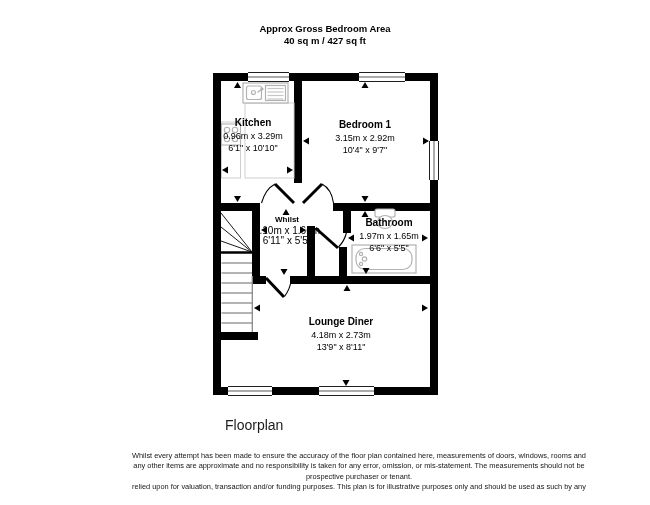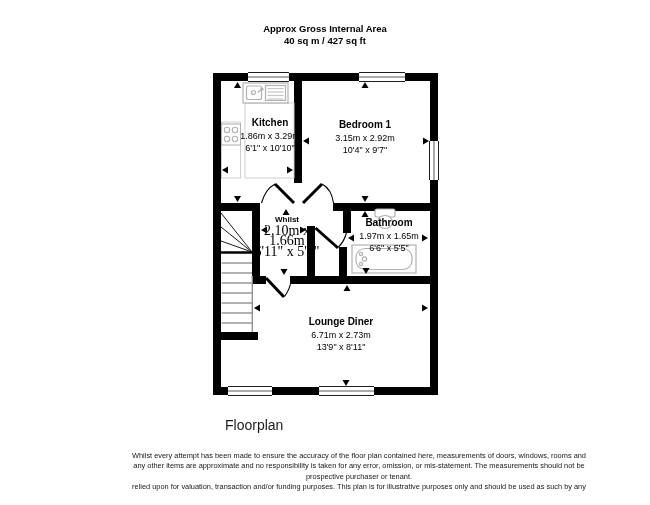--- a/index.html
+++ b/index.html
@@ -13,33 +13,33 @@
             display:flex;align-items:center;}
   .window-h .pane{height:2px;width:100%;background:#ababab;}
   .window-v{position:absolute;background:#fff;border-left:1px solid #1f1f1f;
             border-right:1px solid #1f1f1f;box-sizing:border-box;
             display:flex;justify-content:center;}
   .window-v .pane{width:2px;height:100%;background:#ababab;}
   .room-label{position:absolute;text-align:center;color:#000;}
   .room-name{font-size:10px;font-weight:bold;line-height:12.5px;}
   .room-dim{font-size:9px;line-height:12px;}
   .room-label.small .room-name{font-size:8px;line-height:10.5px;}
-  .room-label.small .room-dim{font-size:14px;line-height:10.5px;font-family:Liberation Serif, serif;}
+  .room-label.small .room-dim{font-size:10px;line-height:10.5px;}
   .caption{position:absolute;top:417px;left:205px;font-size:14px;color:#1c1c1c;margin-left:20px;}
   .disclaimer{position:absolute;top:451px;left:0;width:650px;text-align:center;
               font-size:7.4px;line-height:10.4px;color:#151515;padding-left:34px;}
   svg{position:absolute;left:0;top:0;}
 </style>
 </head>
 <body>
 
 <div class="page">
 
   <div class="area-header">
-    <div>Approx Gross Internal Area</div>
+    <div>Approx Gross Bedroom Area</div>
     <div>40 sq m / 427 sq ft</div>
   </div>
 
   <div class="wall" style="left:213px;top:73px;width:225px;height:8px"></div>
   <div class="wall" style="left:213px;top:73px;width:8px;height:322px"></div>
   <div class="wall" style="left:430px;top:73px;width:8px;height:322px"></div>
   <div class="wall" style="left:213px;top:387px;width:225px;height:8px"></div>
   <div class="wall" style="left:294px;top:81px;width:8px;height:102px"></div>
   <div class="wall" style="left:221px;top:203px;width:39px;height:8px"></div>
   <div class="wall" style="left:333px;top:203px;width:97px;height:8px"></div>
@@ -161,23 +161,23 @@
       <polygon points="362.5,268 369.5,268 366,274"></polygon>
       <polygon points="354,234.5 354,241.5 348,238"></polygon>
       <polygon points="422,234.5 422,241.5 428,238"></polygon>
       <polygon points="343.5,291 350.5,291 347,285"></polygon>
       <polygon points="342.5,380 349.5,380 346,386"></polygon>
       <polygon points="260,304.5 260,311.5 254,308"></polygon>
       <polygon points="422,304.5 422,311.5 428,308"></polygon>
     </g>
   </svg>
 
-  <div class="room-label" style="left:226px;top:117px;width:88px">
+  <div class="room-label" style="left:209px;top:117px;width:88px">
     <div class="room-name">Kitchen</div>
-    <div class="room-dim">1.86m x 3.29m</div>
+    <div class="room-dim">0.96m x 3.29m</div>
     <div class="room-dim">6'1" x 10'10"</div>
   </div>
 
   <div class="room-label" style="left:315px;top:119px;width:100px">
     <div class="room-name">Bedroom 1</div>
     <div class="room-dim">3.15m x 2.92m</div>
     <div class="room-dim">10'4" x 9'7"</div>
   </div>
 
   <div class="room-label small" style="left:250px;top:215px;width:74px">
@@ -187,21 +187,21 @@
   </div>
 
   <div class="room-label" style="left:344px;top:217px;width:90px">
     <div class="room-name">Bathroom</div>
     <div class="room-dim">1.97m x 1.65m</div>
     <div class="room-dim">6'6" x 5'5"</div>
   </div>
 
   <div class="room-label" style="left:291px;top:316px;width:100px">
     <div class="room-name">Lounge Diner</div>
-    <div class="room-dim">6.71m x 2.73m</div>
+    <div class="room-dim">4.18m x 2.73m</div>
     <div class="room-dim">13'9" x 8'11"</div>
   </div>
 
   <div class="caption">Floorplan</div>
 
   <div class="disclaimer">
     <div>Whilst every attempt has been made to ensure the accuracy of the floor plan contained here, measurements of doors, windows, rooms and</div>
     <div>any other items are approximate and no responsibility is taken for any error, omission, or mis-statement. The measurements should not be</div>
     <div>prospective purchaser or tenant.</div>
     <div>relied upon for valuation, transaction and/or funding purposes. This plan is for illustrative purposes only and should be used as such by any</div>

